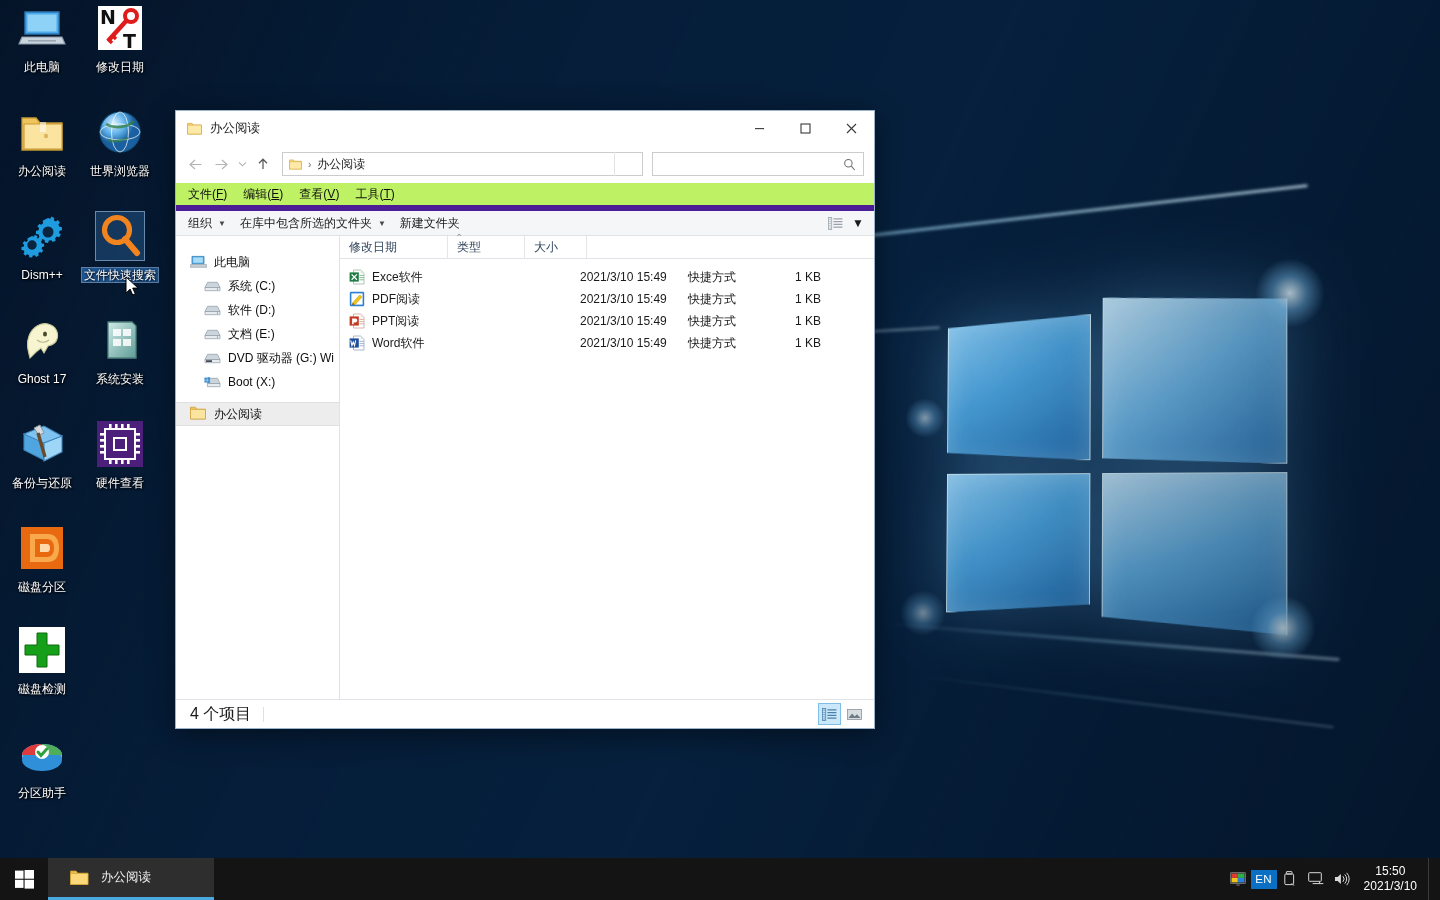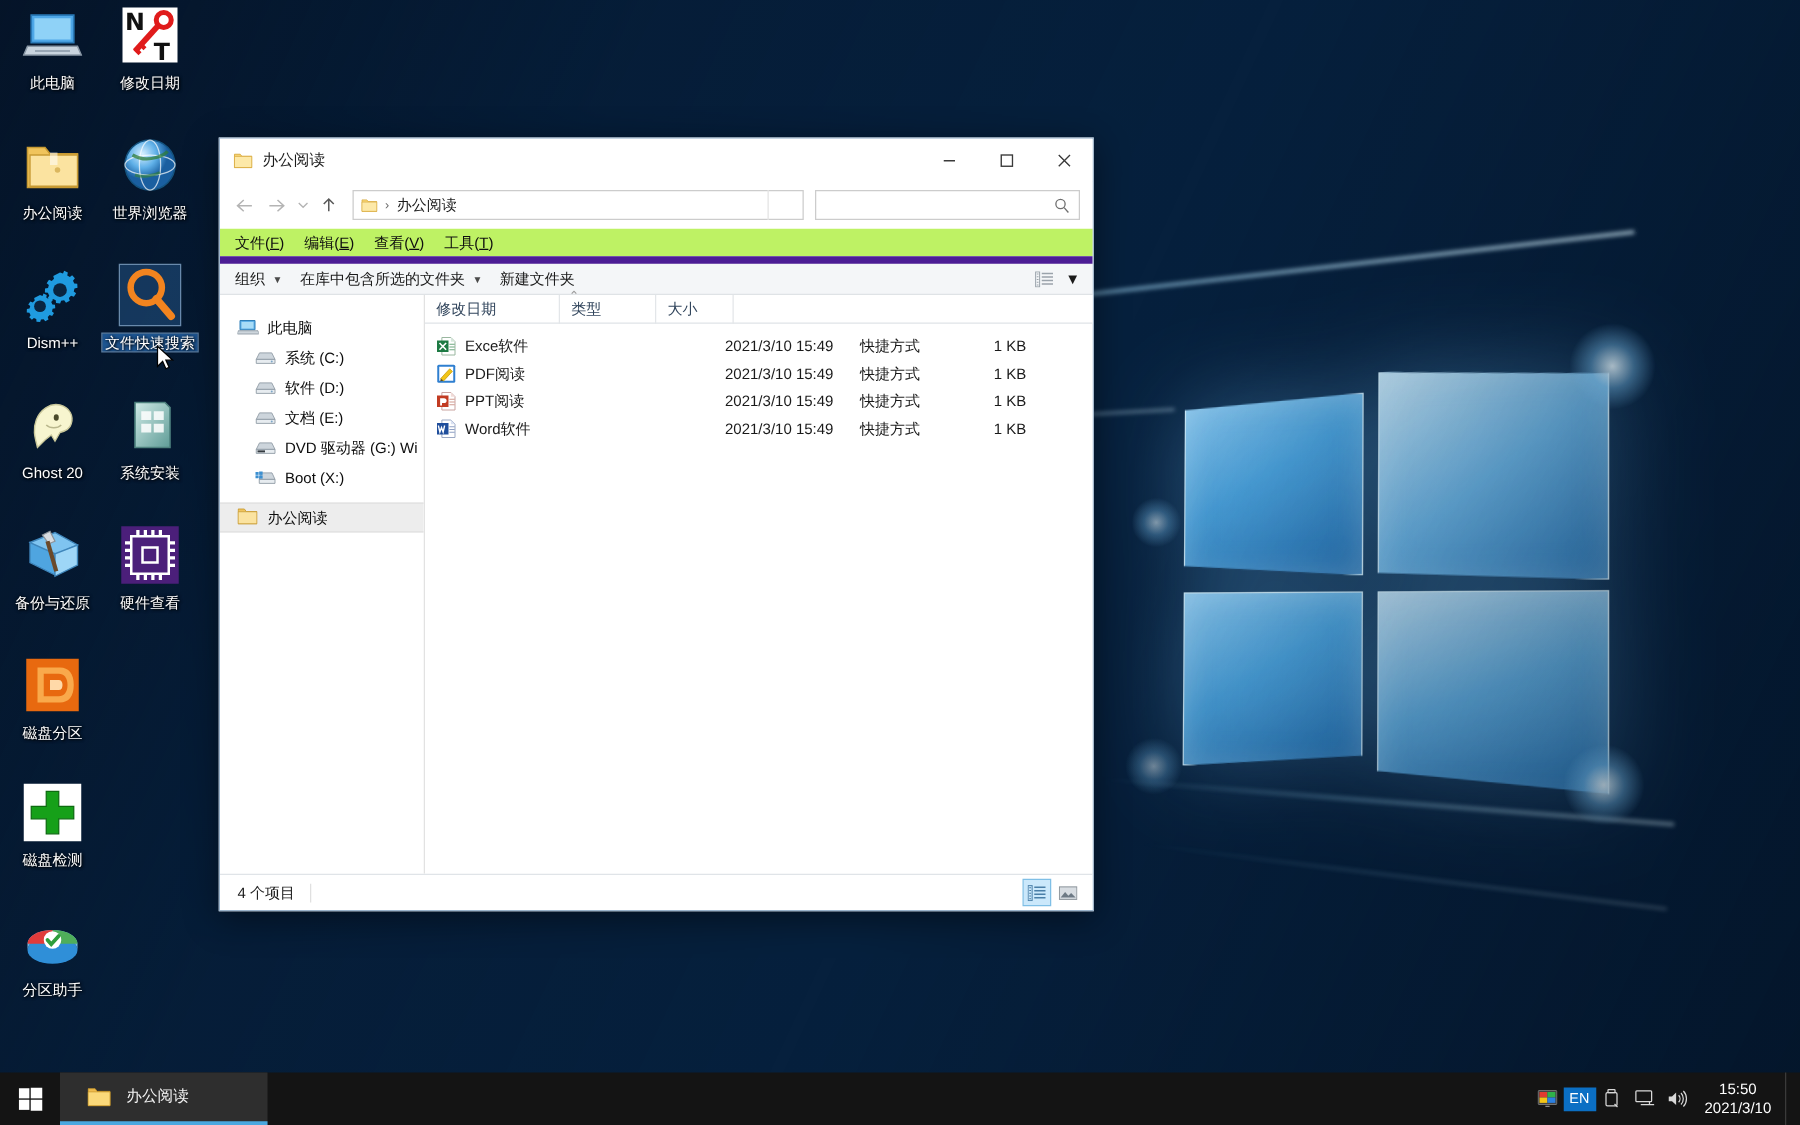--- a/index.html
+++ b/index.html
@@ -230,21 +230,21 @@
   .fcell.s { width: 62px; justify-content: flex-end; padding-right: 6px; }
   .ficon { width: 16px; height: 16px; flex: 0 0 16px; position: relative; }
 
   #statusbar {
     height: 29px; flex: 0 0 29px;
     border-top: 1px solid #e0e4e8;
     background: #ffffff;
     display: flex; align-items: center;
     padding: 0 9px 0 14px;
   }
-  #status-text { font-size: 12px; color: #1a1a1a; }
+  #status-text { font-size: 16px; color: #1a1a1a; }
   #status-sep { width: 1px; height: 15px; background: #e0e0e0; margin-left: 12px; }
   #viewbtns { margin-left: auto; display: flex; gap: 4px; align-items: center; }
   .viewbtn { width: 21px; height: 20px; display:flex; align-items:center; justify-content:center; }
   .viewbtn.on { background: #cbe8fb; outline: 1px solid #7fbfe6; }
 
   
   #taskbar {
     position: absolute; left: 0; bottom: 0;
     width: 1440px; height: 42px;
     background: #141414;
@@ -358,21 +358,21 @@
         <path d="M29 27l12 14" stroke="#f2841f" stroke-width="6" stroke-linecap="round"></path>
         </svg></div>
       <div><span class="dlabel">文件快速搜索</span></div>
     </div>
     <div class="dicon" style="left: 3px; top: 316px;">
       <div class="glyph"><svg width="48" height="48" viewBox="0 0 48 48">
           <path d="M12 42c-2-8-4-14-1-22C14 12 22 6 30 8c8 2 11 9 9 15-1 4-5 6-9 7l-4 7-3-5-5 4z" fill="#f7f5cf" stroke="#c9c79a" stroke-width="1.1"></path>
         <ellipse cx="27" cy="18" rx="2" ry="2.6" fill="#4a4a2a"></ellipse>
         <path d="M19 24c3 3 9 3 12 0" fill="none" stroke="#b9b78c" stroke-width="1.2"></path>
         </svg></div>
-      <div><span class="dlabel">Ghost 20</span></div>
+      <div><span class="dlabel">Ghost 17</span></div>
     </div>
     <div class="dicon" style="left: 81px; top: 316px;">
       <div class="glyph"><svg width="48" height="48" viewBox="0 0 48 48">
           <defs>
             <linearGradient id="si" x1="0" y1="0" x2="1" y2="1">
               <stop offset="0" stop-color="#cfeae6"></stop>
               <stop offset="1" stop-color="#5f9c97"></stop>
             </linearGradient>
           </defs>
         <path d="M12 6h24l4 4v32H12z" fill="url(#si)" stroke="#4d817d" stroke-width="1.3"></path>

